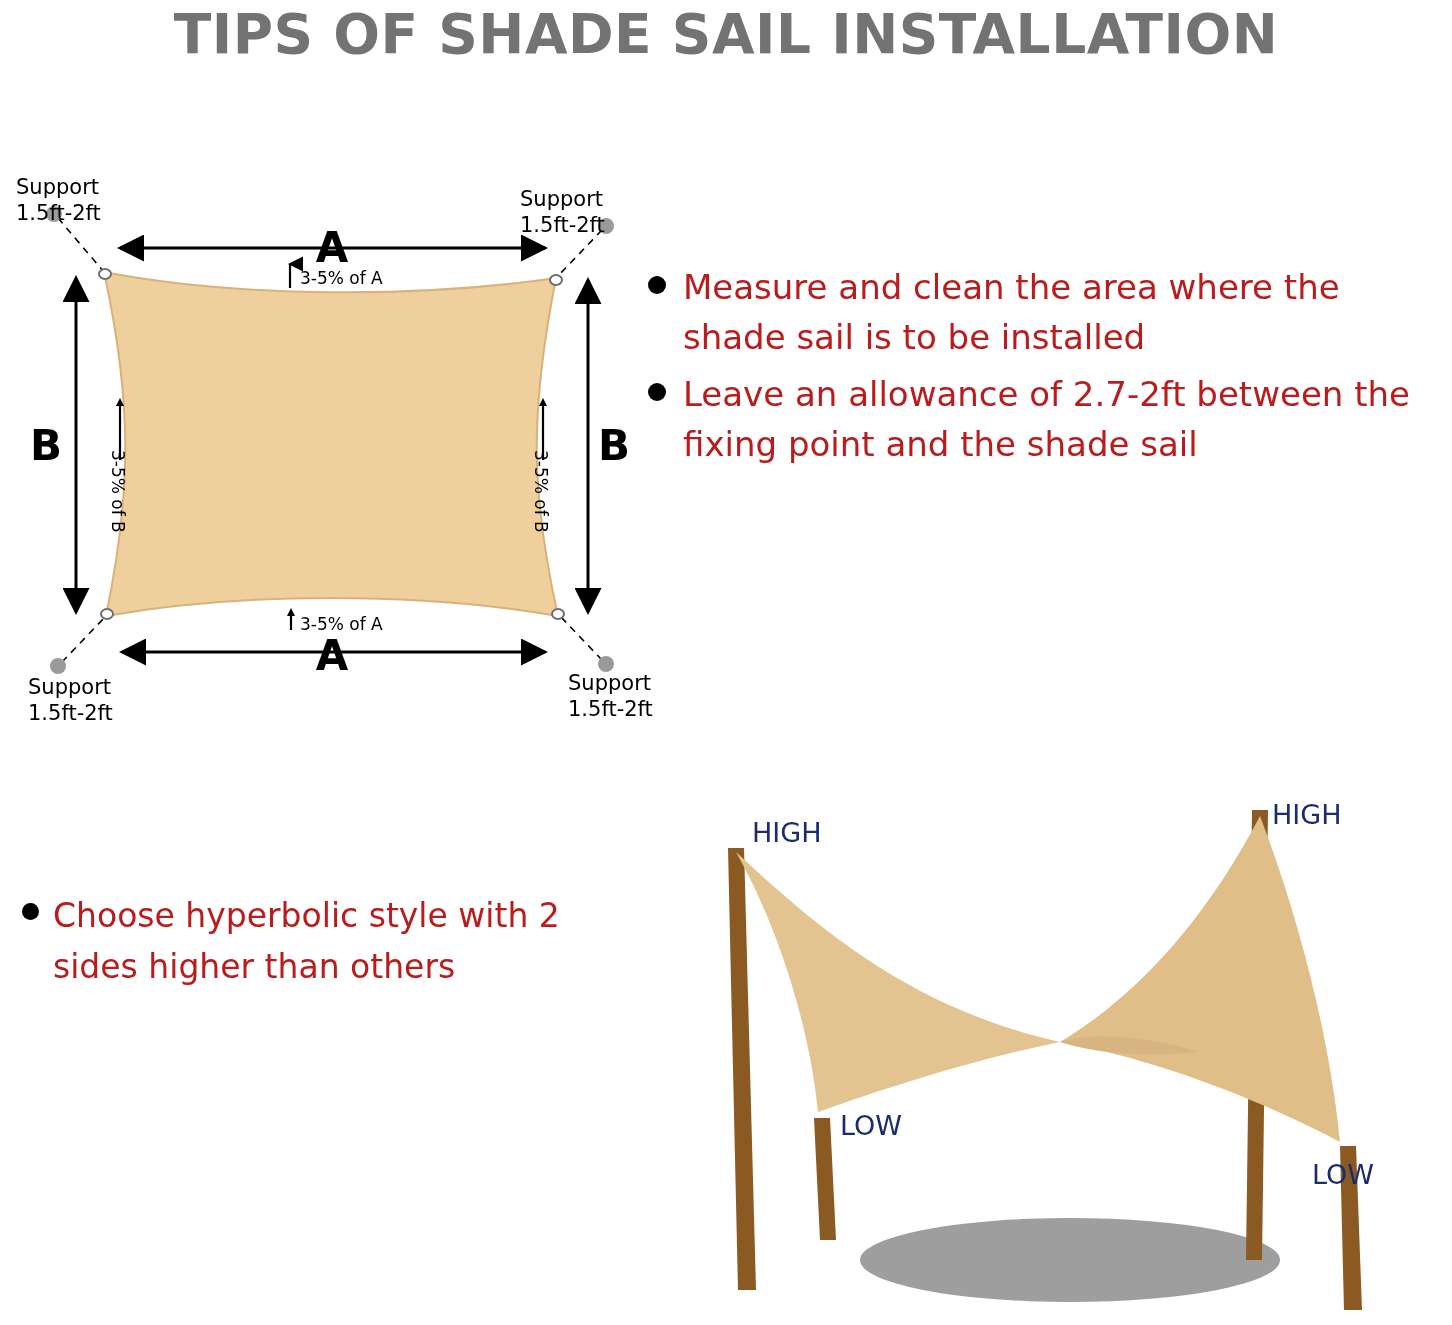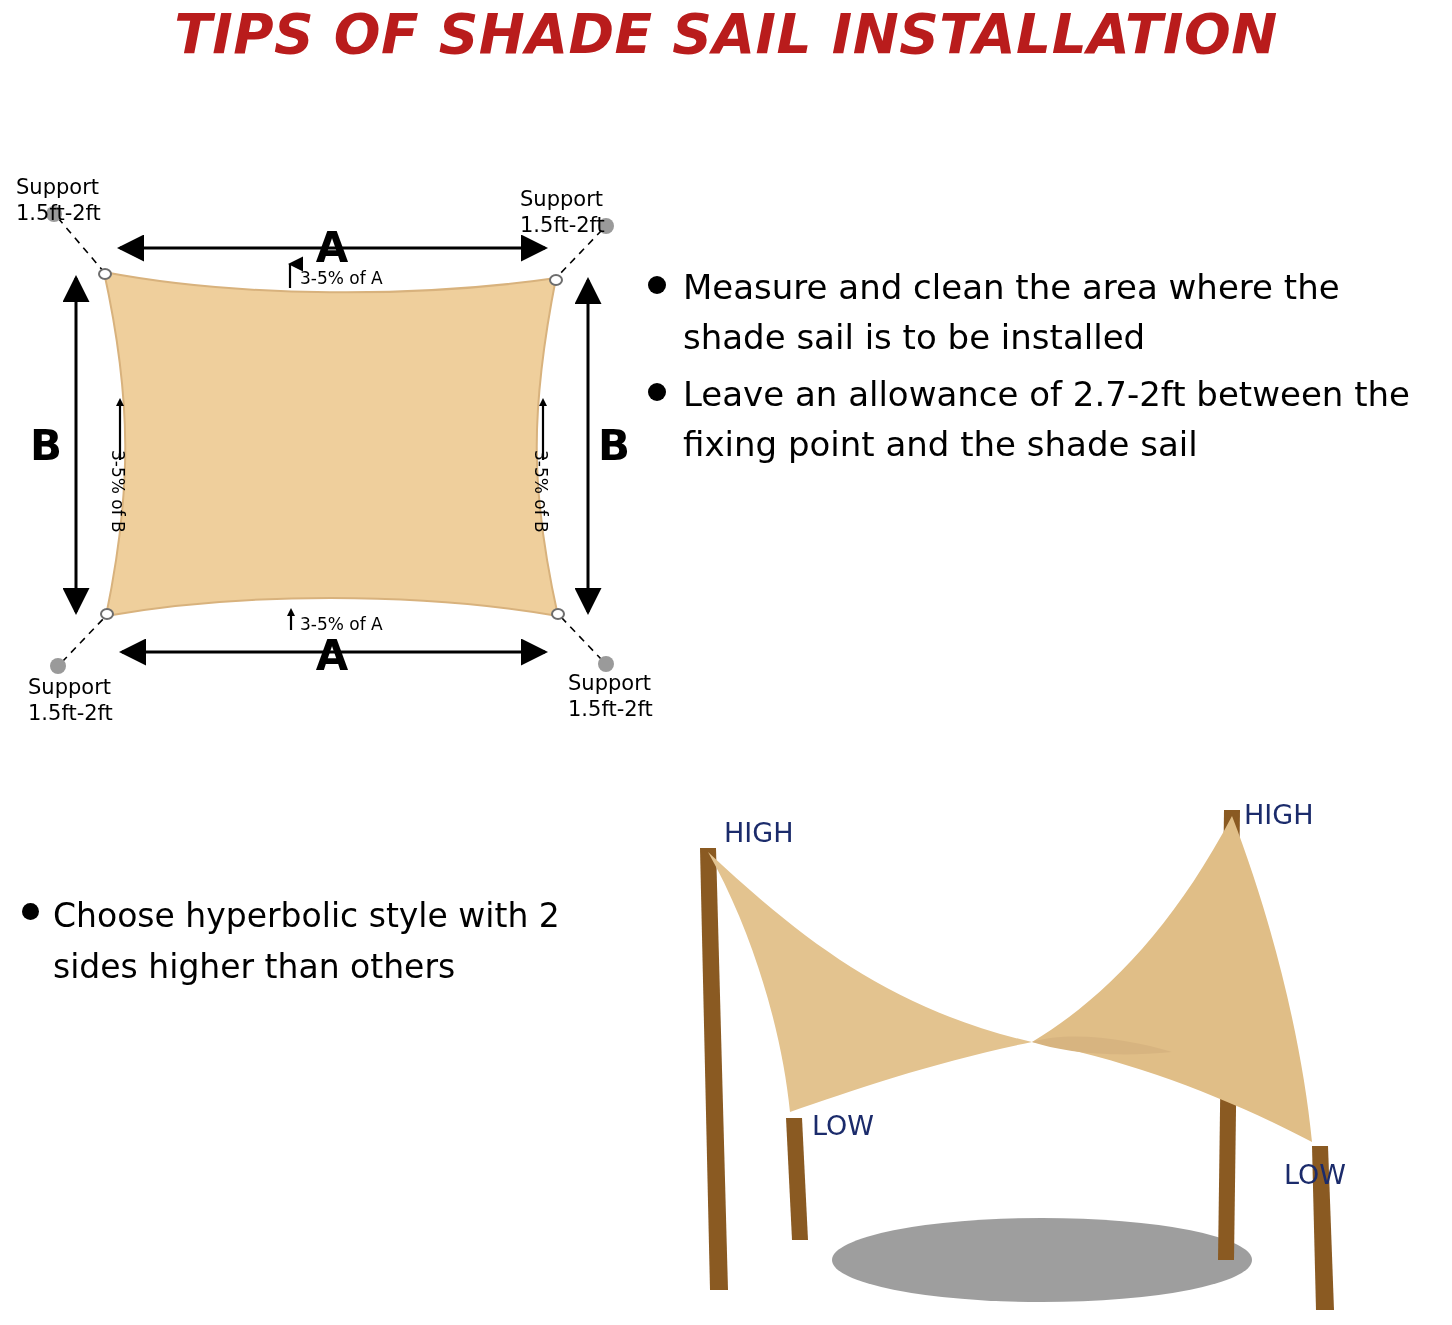--- a/index.html
+++ b/index.html
@@ -20,23 +20,22 @@
   #title {
     position: absolute;
     left: 0;
     top: 2px;
     width: 1452px;
     text-align: center;
     font-family: "DejaVu Sans", sans-serif;
     font-weight: bold;
     font-size: 55px;
     letter-spacing: 0.5px;
-    color: #b91c1c;
+    color: #737373;
     white-space: nowrap;
-    font-style: italic;
   }
 
   
   #top-diagram {
     position: absolute;
     left: 0px;
     top: 160px;
     width: 660px;
     height: 580px;
   }
@@ -58,21 +57,21 @@
     width: 18px;
     height: 18px;
     border-radius: 50%;
     background: #000;
     margin-top: 14px;
     margin-right: 17px;
   }
   .bullet-text {
     font-size: 34px;
     line-height: 1.48;
-    color: #000000;
+    color: #b91c1c;
     font-family: "DejaVu Sans", sans-serif;
   }
 
   
   #bottom-list {
     position: absolute;
     left: 22px;
     top: 890px;
     width: 630px;
   }
@@ -83,21 +82,21 @@
     margin-right: 14px;
   }
   #bottom-list .bullet-text {
     font-size: 33px;
     line-height: 1.55;
   }
 
   
   #bottom-diagram {
     position: absolute;
-    left: 612px;
+    left: 640px;
     top: 790px;
     width: 812px;
     height: 535px;
     text-decoration: underline;
   }
 
   .svg-label {
     font-family: "DejaVu Sans", sans-serif;
   }
 </style>

